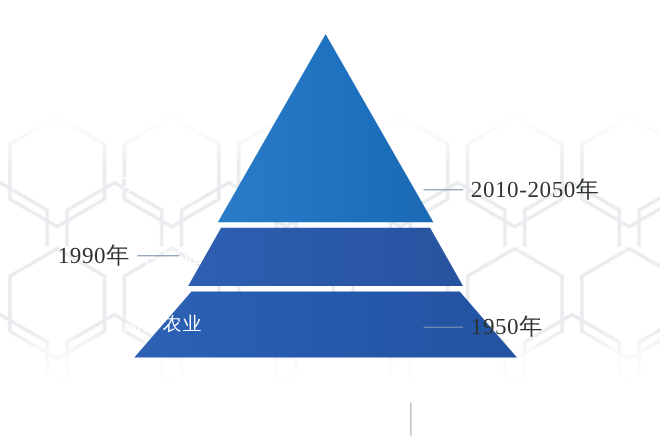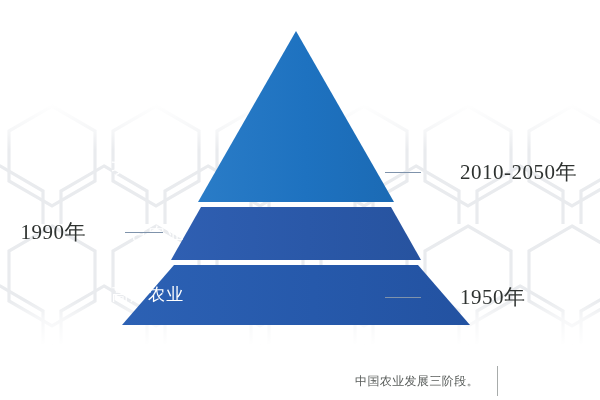--- a/index.html
+++ b/index.html
@@ -70,21 +70,20 @@
   
   .callout {
     position: absolute;
     display: flex;
     align-items: center;
     white-space: nowrap;
     color: #2e3230;
     font-family: "Liberation Serif", "DejaVu Serif", serif;
     font-size: 21px;
     letter-spacing: 0.5px;
-    gap: 32px;
   }
   .leader {
     display: block;
     height: 0;
     border-top: 1.6px solid #7f93ab;
   }
   .callout-right { left: 385px; }
   .callout-right .leader { width: 36px; margin-right: 7px; }
   .callout-left  { right: 437px; }
   .callout-left  .leader { width: 38px; margin-left: 7px; }
@@ -176,17 +175,16 @@
     <span>1990年</span>
     <span class="leader"></span>
   </div>
 
   <div class="callout callout-right" id="callout-1950">
     <span class="leader"></span>
     <span>1950年</span>
   </div>
 
   <div class="caption">
-    <span class="caption-text">中国农业发展三阶段。</span>
     <span class="caption-bar"></span>
   </div>
 
 </div>
 
 </body></html>

